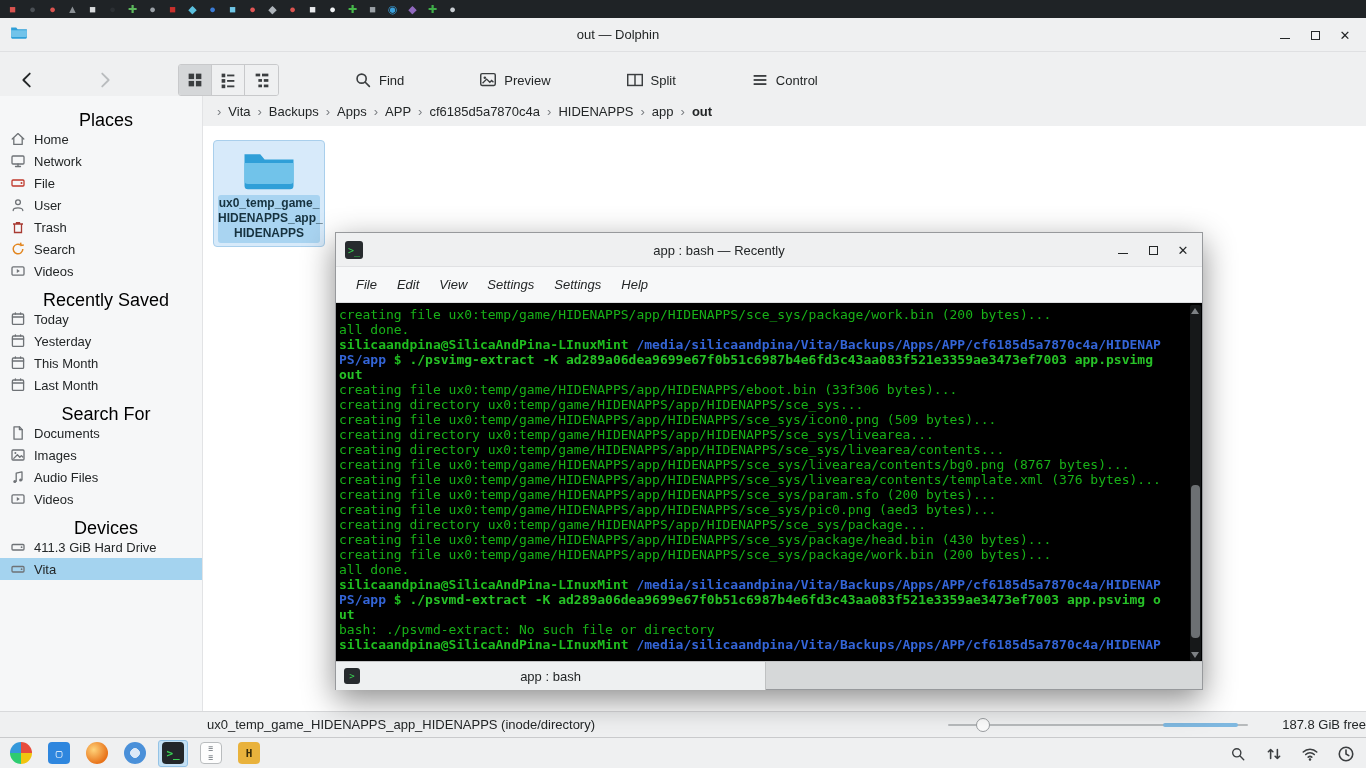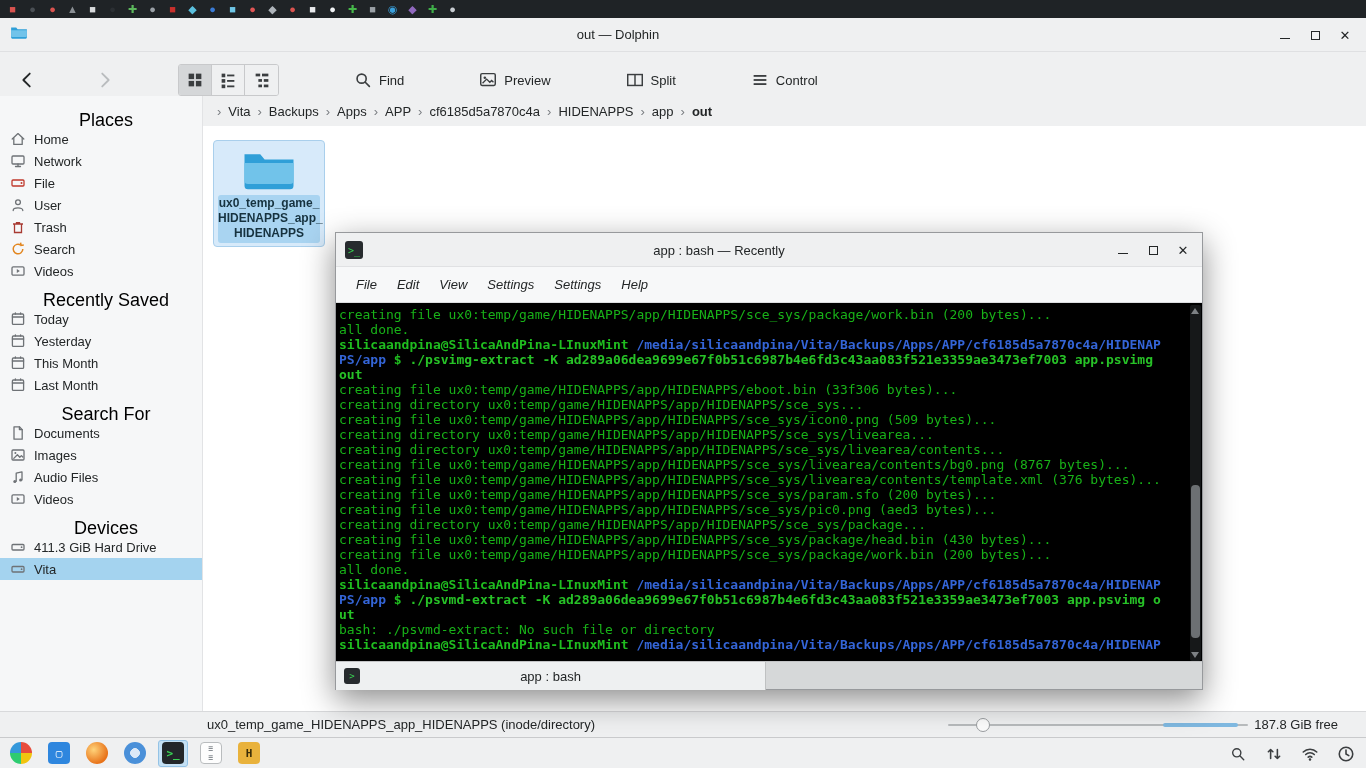--- a/index.html
+++ b/index.html
@@ -51,21 +51,21 @@
   .f-label{background:#a9d4f1;border-radius:3px;margin:0 4px;padding:1px 0 2px;font-weight:bold;}
   .f-line{font-size:12px;line-height:15px;color:#16323f;white-space:nowrap;}
 
   .d-statusbar{position:absolute;left:0;bottom:0;width:100%;height:26px;background:#eff0f1;border-top:1px solid #d8d9db;
     font-size:13px;color:#232627;display:flex;align-items:center;}
   .status-info{position:absolute;left:207px;white-space:nowrap;}
   .zoom{position:absolute;right:118px;width:300px;height:26px;}
   .zoom-track{position:absolute;left:0;right:0;top:12px;height:2px;background:#b7babc;border-radius:1px;}
   .zoom-fill{position:absolute;left:215px;width:75px;top:11px;height:4px;background:#7fb8e0;border-radius:2px;}
   .zoom-handle{position:absolute;left:28px;top:6px;width:14px;height:14px;border-radius:50%;background:#fcfcfc;border:1px solid #9a9da0;}
-  .status-free{position:absolute;right:28px;white-space:nowrap;}
+  .status-free{position:absolute;right:0;white-space:nowrap;}
 
   
   #konsole{position:absolute;left:335px;top:232px;width:868px;height:458px;background:#eff0f1;
     border:1px solid #97999c;box-shadow:0 10px 30px rgba(0,0,0,.45);}
   .k-titlebar{position:absolute;left:0;top:0;width:100%;height:34px;background:#eff0f1;border-bottom:1px solid #e0e1e3;}
   .k-title{position:absolute;left:0;right:100px;top:0;height:34px;display:flex;align-items:center;justify-content:center;
     font-size:13px;color:#232627;}
   .k-appicon{position:absolute;left:9px;top:8px;width:18px;height:18px;background:#272b2e;border-radius:3px;
     display:flex;align-items:center;justify-content:center;color:#39d353;font-size:10px;font-family:"DejaVu Sans Mono",monospace;}
   .k-winbtns{position:absolute;right:4px;top:3px;display:flex;align-items:center;}

